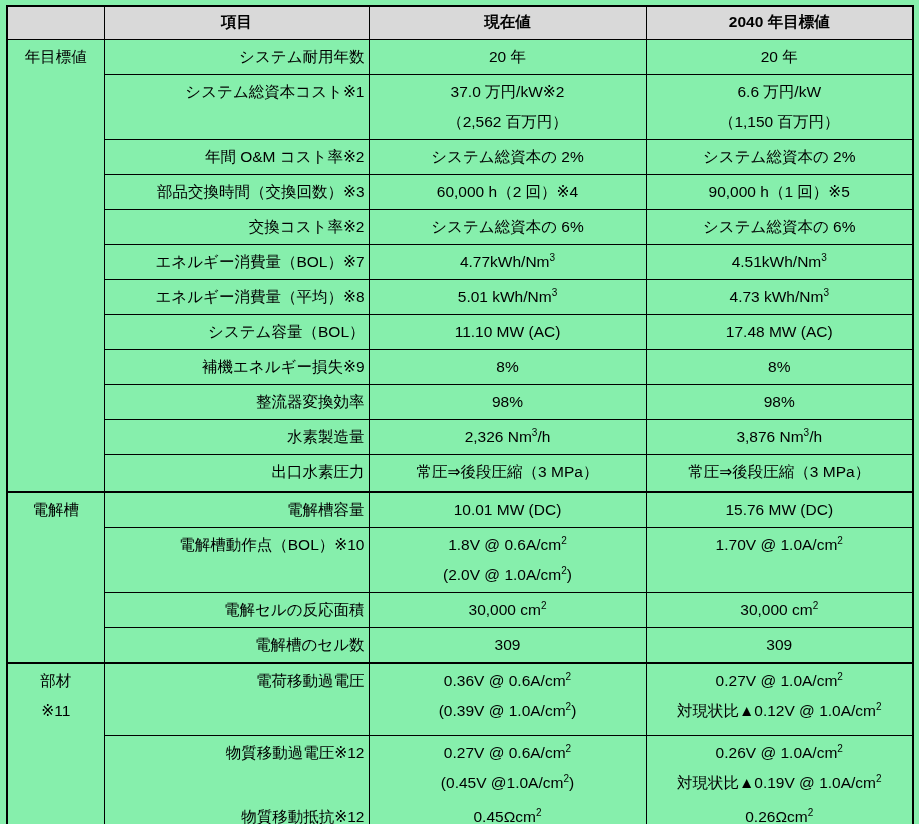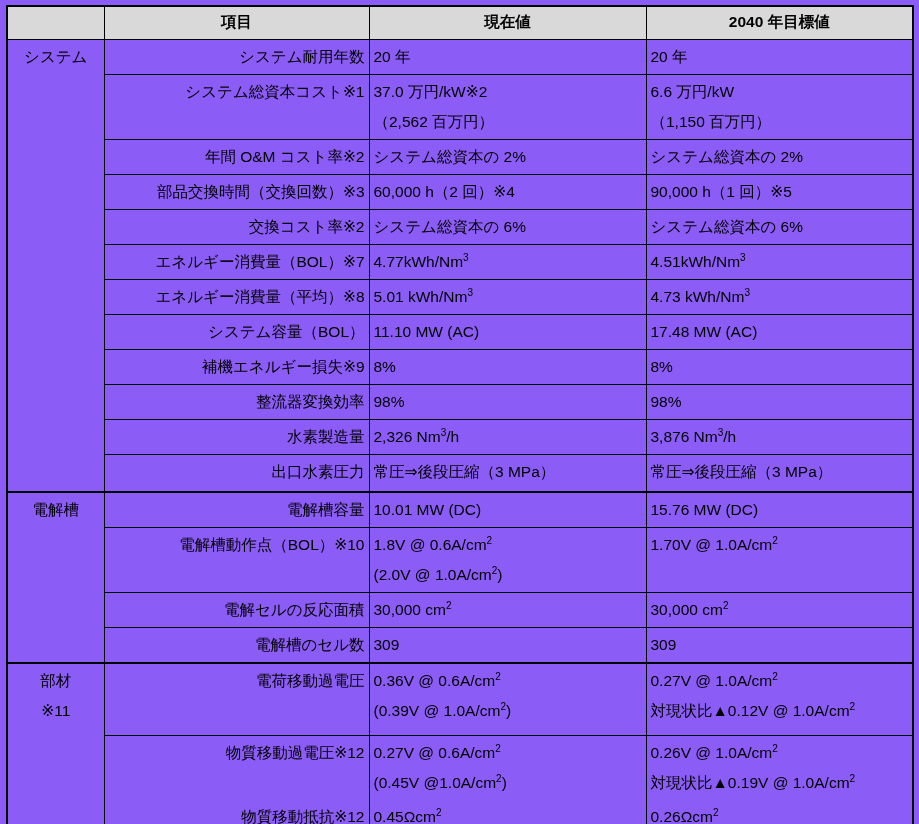--- a/index.html
+++ b/index.html
@@ -7,21 +7,21 @@
     padding: 0;
     background: #ffffff;
     font-family: "Liberation Sans", "DejaVu Sans", sans-serif;
     color: #000000;
   }
   .page {
     width: 919px;
     height: 824px;
     box-sizing: border-box;
     padding: 5px 6px;
-    background: #8b5cf6;
+    background: #86efac;
   }
   table.spec {
     border-collapse: collapse;
     table-layout: fixed;
     width: 906px;
     border: 2px solid #000000;
     font-size: 15.5px;
     color: #000000;
   }
   table.spec td, table.spec th {
@@ -42,20 +42,21 @@
   }
   td.cat {
     text-align: center;
     padding-top: 5px;
   }
   td.item {
     text-align: right;
     padding-left: 10px;
   }
   td.val {
+    text-align: center;
   }
   .line { line-height: 30px; white-space: nowrap; }
   tr.sec td { border-top: 2px solid #000000; margin-top: 11px; }
   tr.nb td.item, tr.nb td.val { border-bottom-style: hidden; }
   tr.nt td.item, tr.nt td.val { border-top-style: hidden; }
   sup {
     font-size: 10px;
     vertical-align: super;
     line-height: 0;
   }
@@ -75,21 +76,21 @@
       <tr>
         <th></th>
         <th>項目</th>
         <th>現在値</th>
         <th>2040 年目標値</th>
       </tr>
     </thead>
     <tbody>
       <tr style="height:35px">
         <td class="cat" rowspan="12">
-          <div class="line">システム</div>
+          <div class="line">年目標値</div>
         </td>
         <td class="item">
             <div class="line">システム耐用年数</div>
           </td>
         <td class="val">
             <div class="line">20 年</div>
           </td>
         <td class="val">
             <div class="line">20 年</div>
           </td>

